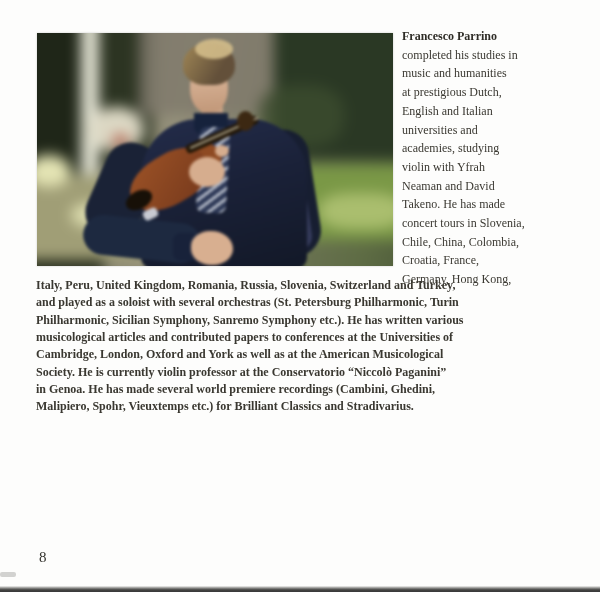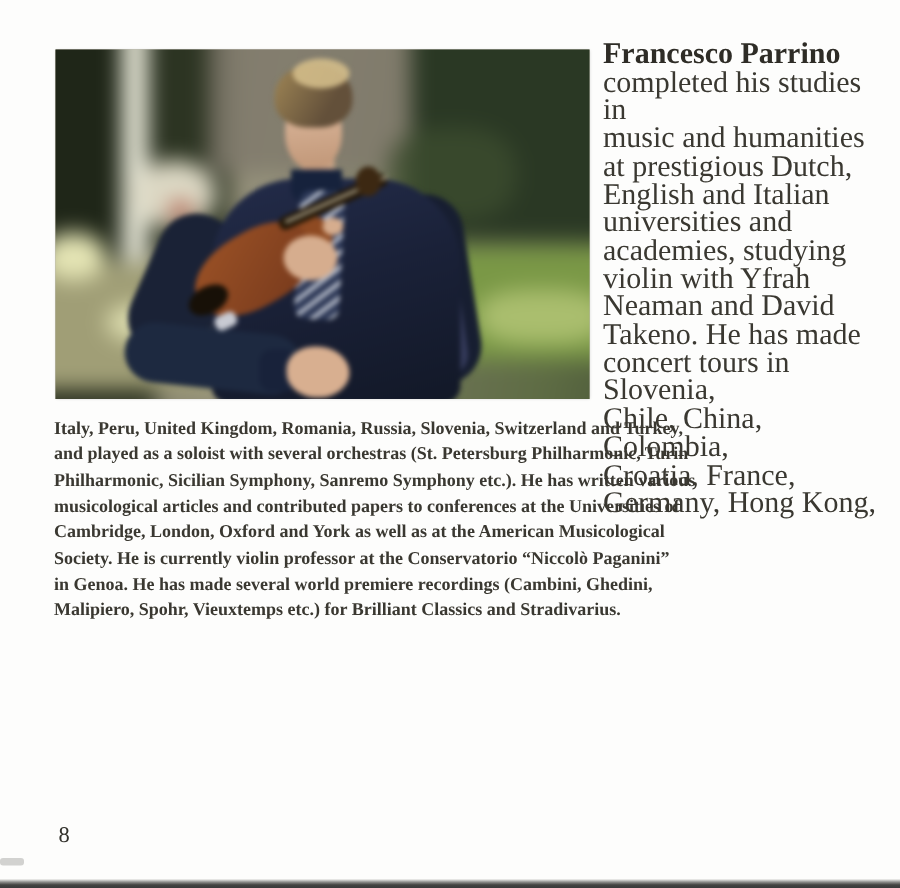--- a/index.html
+++ b/index.html
@@ -64,21 +64,21 @@
   .m-strings { left: 150px; top: 99px; width: 74px; height: 2px; background: #cfc8ae; opacity: .8; transform: rotate(-24deg); }
   .m-scroll { left: 200px; top: 78px; width: 17px; height: 20px; background: #3c2812; border-radius: 50%; }
   .m-hand-upper { left: 152px; top: 124px; width: 36px; height: 30px; background: #d6ad8e; border-radius: 50%; }
   .m-thumb { left: 178px; top: 112px; width: 14px; height: 12px; background: #d6ad8e; border-radius: 50%; }
   .m-cuff { left: 136px; top: 200px; width: 26px; height: 28px; background: #18223a; border-radius: 8px; }
   .m-hand-lower { left: 154px; top: 198px; width: 42px; height: 34px; background: #d8af90; border-radius: 46% 54% 50% 50%; }
 
   
   .bio-column {
     position: absolute; left: 402px; top: 27px; width: 192px;
-    font-size: 20px; line-height: 18.7px; color: #3a3831;
+    font-size: 12px; line-height: 18.7px; color: #3a3831;
   }
   .bio-name { font-weight: 700; color: #2e2c26; }
   .pre { white-space: pre-line; }
   .bio-paragraph {
     position: absolute; left: 36px; top: 277px; width: 560px;
     font-size: 12px; line-height: 17.35px; color: #3a3831; font-weight: bold;
   }
   .page-number {
     position: absolute; left: 39px; top: 549px;
     font-size: 15px; color: #33322c;

